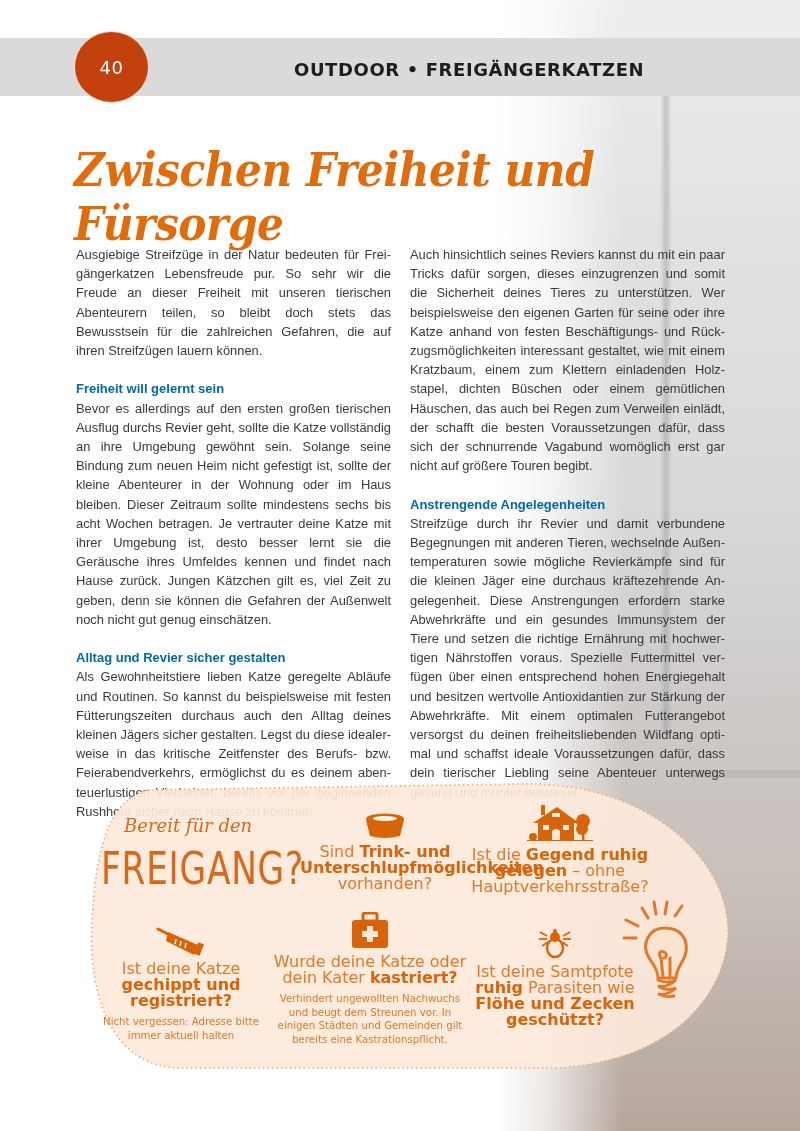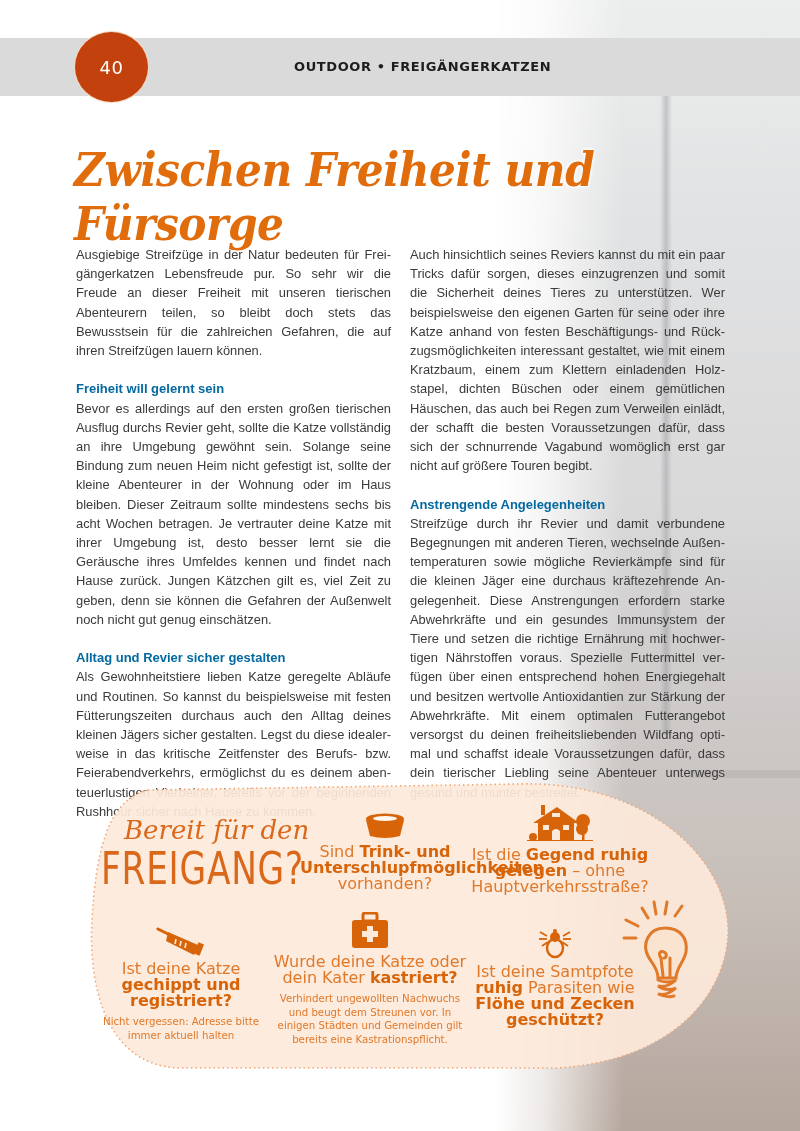--- a/index.html
+++ b/index.html
@@ -28,21 +28,21 @@
     background: #dadada;
   }
   .page-number-badge {
     position: absolute; left: 75px; top: 32px; width: 73px; height: 70px;
     border-radius: 50%; background: #c2410c;
     display: flex; align-items: center; justify-content: center;
     box-shadow: 0 0 0 1px #f2d8c2;
   }
   .page-number-badge span { color: #fff; font-size: 18px; font-family: "DejaVu Sans", sans-serif; letter-spacing: 0.5px; }
   .section-title {
-    position: absolute; left: 294px; top: 59px; font-size: 13px; font-weight: bold;
+    position: absolute; left: 294px; top: 59px; font-size: 18px; font-weight: bold;
     letter-spacing: 0.6px; color: #1d1d1d; font-family: "DejaVu Sans", sans-serif;
   }
 
   
   .main-title {
     position: absolute; left: 74px; top: 143px;
     font-family: "DejaVu Serif", serif; font-style: italic; font-weight: bold;
     font-size: 46px; color: #e06c0c; letter-spacing: -0.5px;
     text-shadow: 0 0 3px #fff, 0 0 3px #fff, 0 0 4px #fff;
     transform: scaleX(0.92); transform-origin: left top;
@@ -57,21 +57,21 @@
   .column h3 + p { margin-top: 0; }
 
   
   .blob {
     position: absolute; left: 88px; top: 780px; width: 640px; height: 290px;
   }
   .blob svg.shape { position: absolute; left: 0; top: 0; }
 
   .bereit-line1 {
     position: absolute; left: 124px; top: 815px;
-    font-family: "DejaVu Serif", serif; font-style: italic; font-size: 26px; color: #d9681a;
+    font-family: "DejaVu Serif", serif; font-style: italic; font-size: 18px; color: #d9681a;
   }
   .bereit-line2 {
     position: absolute; left: 101px; top: 843px;
     font-family: "DejaVu Sans", sans-serif; font-size: 44px; color: #d9681a;
     transform: scaleX(0.78); transform-origin: left top; letter-spacing: 1px;
   }
 
   .item { position: absolute; text-align: center; color: #e0792a; font-family: "DejaVu Sans", sans-serif; }
   .item .q { font-size: 16px; line-height: 16px; }
   .item .q b { color: #d8640a; }

